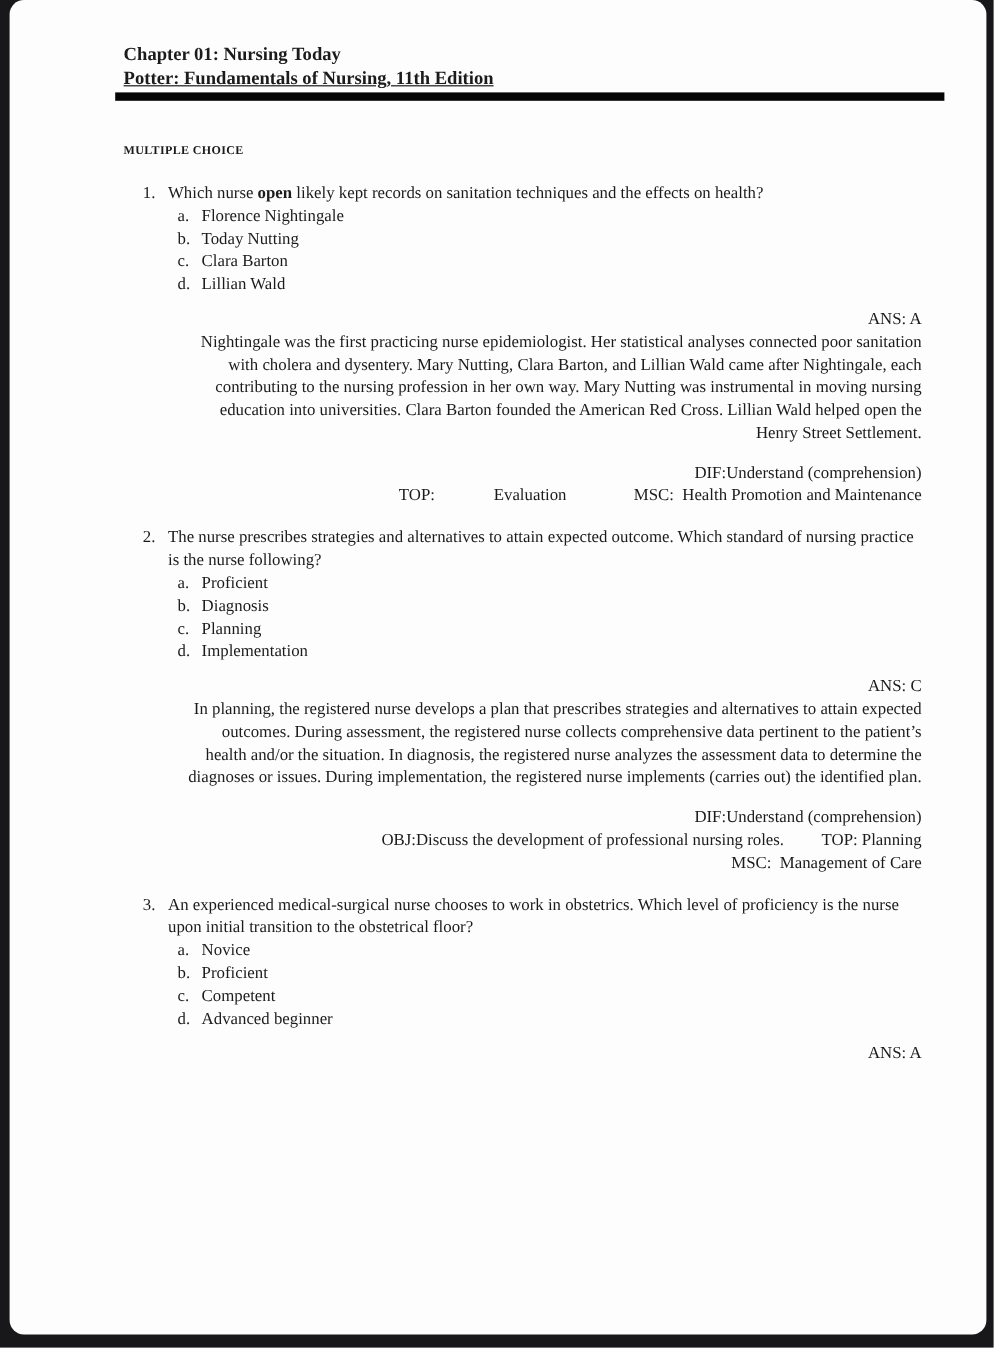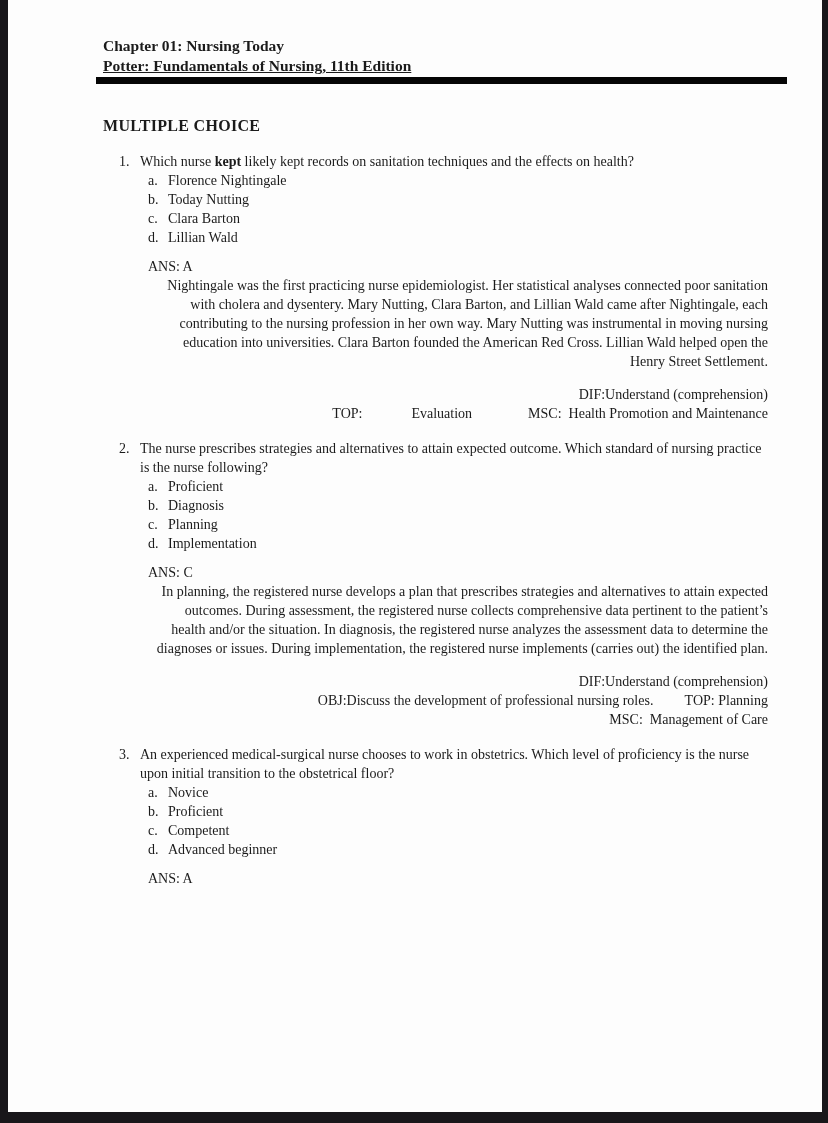--- a/index.html
+++ b/index.html
@@ -15,20 +15,21 @@
     font-family: "Liberation Serif", "DejaVu Serif", serif;
     color: #1b1b1b;
   }
   .page {
     position: absolute;
     left: 8px;
     top: 0;
     width: 814px;
     height: 1112px;
     background: #fdfdfd;
+    border-radius: 12px;
   }
   .content {
     padding: 36px 40px 0 95px;
     font-size: 14px;
     line-height: 19px;
   }
   .doc-header {
     font-size: 15.5px;
     line-height: 20px;
     font-weight: bold;
@@ -39,21 +40,21 @@
   .thick-rule {
     margin-left: -7px;
     margin-top: 1px;
     width: 691px;
     height: 7px;
     background: #050505;
   }
   .section-heading {
     margin-top: 32px;
     font-weight: bold;
-    font-size: 16px;
+    font-size: 10px;
     letter-spacing: 0.3px;
   }
   .questions {
     margin-top: 17px;
   }
   .question + .question {
     margin-top: 16px;
   }
   .q-row {
     display: flex;
@@ -70,20 +71,21 @@
     display: flex;
   }
   .opt-letter {
     flex: none;
     width: 20px;
     margin-left: 8px;
   }
   .answer-line {
     margin-top: 10px;
     margin-left: 8px;
+    text-align: right;
   }
   .rationale {
     margin-left: 8px;
     text-align: right;
   }
   .meta {
     margin-top: 14px;
     margin-left: 8px;
   }
   .meta-line {
@@ -107,21 +109,21 @@
     </div>
 
     <div class="section-heading">MULTIPLE CHOICE</div>
 
     <div class="questions">
 
       <div class="question">
         <div class="q-row">
           <span class="q-num">1.</span>
           <div class="q-body">
-            <div class="q-stem"><span>Which nurse </span><span class="b">kept</span><span> likely kept records on sanitation techniques and the effects on health?</span></div>
+            <div class="q-stem"><span>Which nurse </span><span class="b">open</span><span> likely kept records on sanitation techniques and the effects on health?</span></div>
             <div class="option">
               <span class="opt-letter">a.</span>
               <span class="opt-text">Florence Nightingale</span>
             </div>
             <div class="option">
               <span class="opt-letter">b.</span>
               <span class="opt-text">Today Nutting</span>
             </div>
             <div class="option">
               <span class="opt-letter">c.</span>

